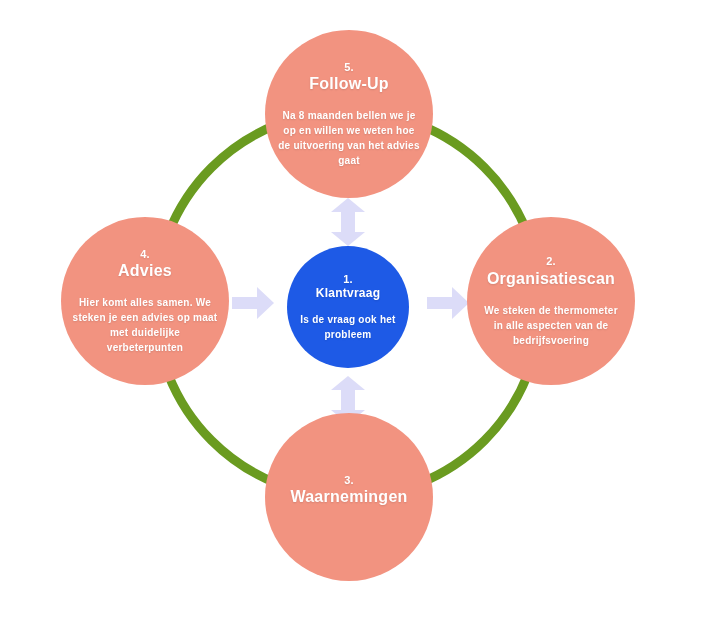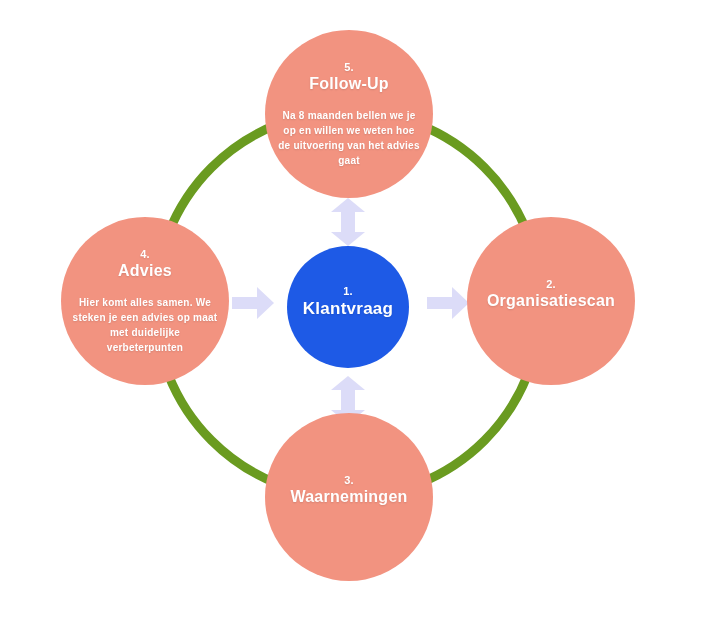--- a/index.html
+++ b/index.html
@@ -32,21 +32,21 @@
     padding:10px;
   }
   .center-circle{
     width:122px;height:122px;
     background:#1e5ae6;
     padding:8px;
   }
   .num{font-size:11px;line-height:1.3;}
   .title{font-size:16px;line-height:1.3;margin-bottom:13px;}
   .desc{font-size:10px;line-height:1.5;max-width:146px;}
-  .center-circle .title{font-size:17px;margin-bottom:10px;}
+  .center-circle .title{font-size:12px;margin-bottom:10px;}
   .center-circle .desc{font-size:10px;max-width:98px;}
 </style>
 </head>
 <body>
 
 <div class="stage">
 
   <svg class="ring-svg" width="714" height="620">
     <circle cx="348" cy="304" r="193" fill="#ffffff" stroke-width="9" stroke="#6a9b20"></circle>
   </svg>
@@ -69,31 +69,33 @@
 
   <div class="circle outer" style="left:265px;top:30px;">
     <div class="num">5.</div>
     <div class="title">Follow-Up</div>
     <div class="desc">Na 8 maanden bellen we je op en willen we weten hoe de uitvoering van het advies gaat</div>
   </div>
 
   <div class="circle outer" style="left:467px;top:217px;">
     <div class="num">2.</div>
     <div class="title">Organisatiescan</div>
+    <div class="desc">We steken de thermometer in alle aspecten van de bedrijfsvoering</div>
   </div>
 
   <div class="circle outer" style="left:265px;top:413px;">
     <div class="num">3.</div>
     <div class="title">Waarnemingen</div>
   </div>
 
   <div class="circle outer" style="left:61px;top:217px;">
     <div class="num">4.</div>
     <div class="title">Advies</div>
     <div class="desc">Hier komt alles samen. We steken je een advies op maat met duidelijke verbeterpunten</div>
   </div>
 
   <div class="circle center-circle" style="left:287px;top:246px;">
     <div class="num">1.</div>
     <div class="title">Klantvraag</div>
+    <div class="desc">Is de vraag ook het probleem</div>
   </div>
 
 </div>
 
 </body></html>

